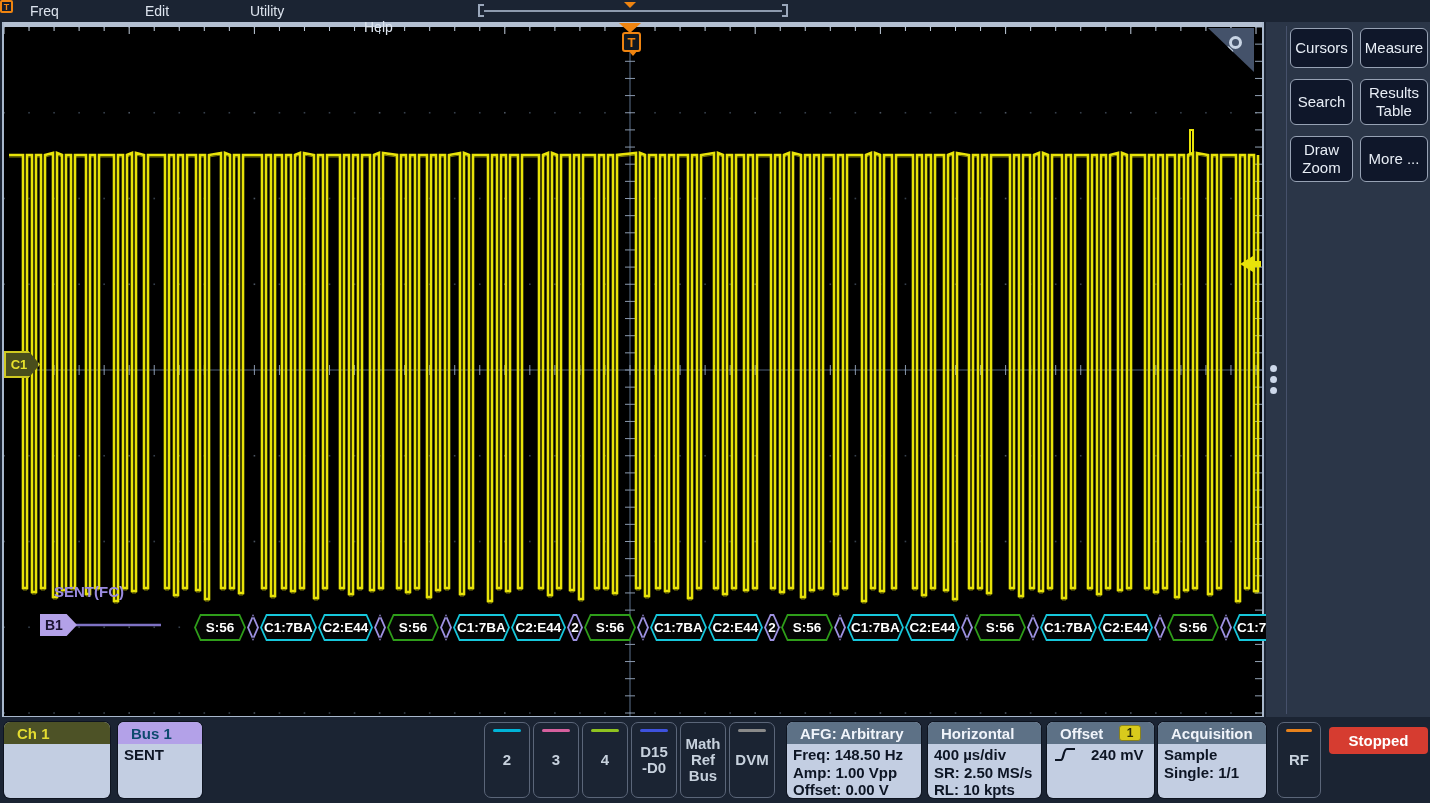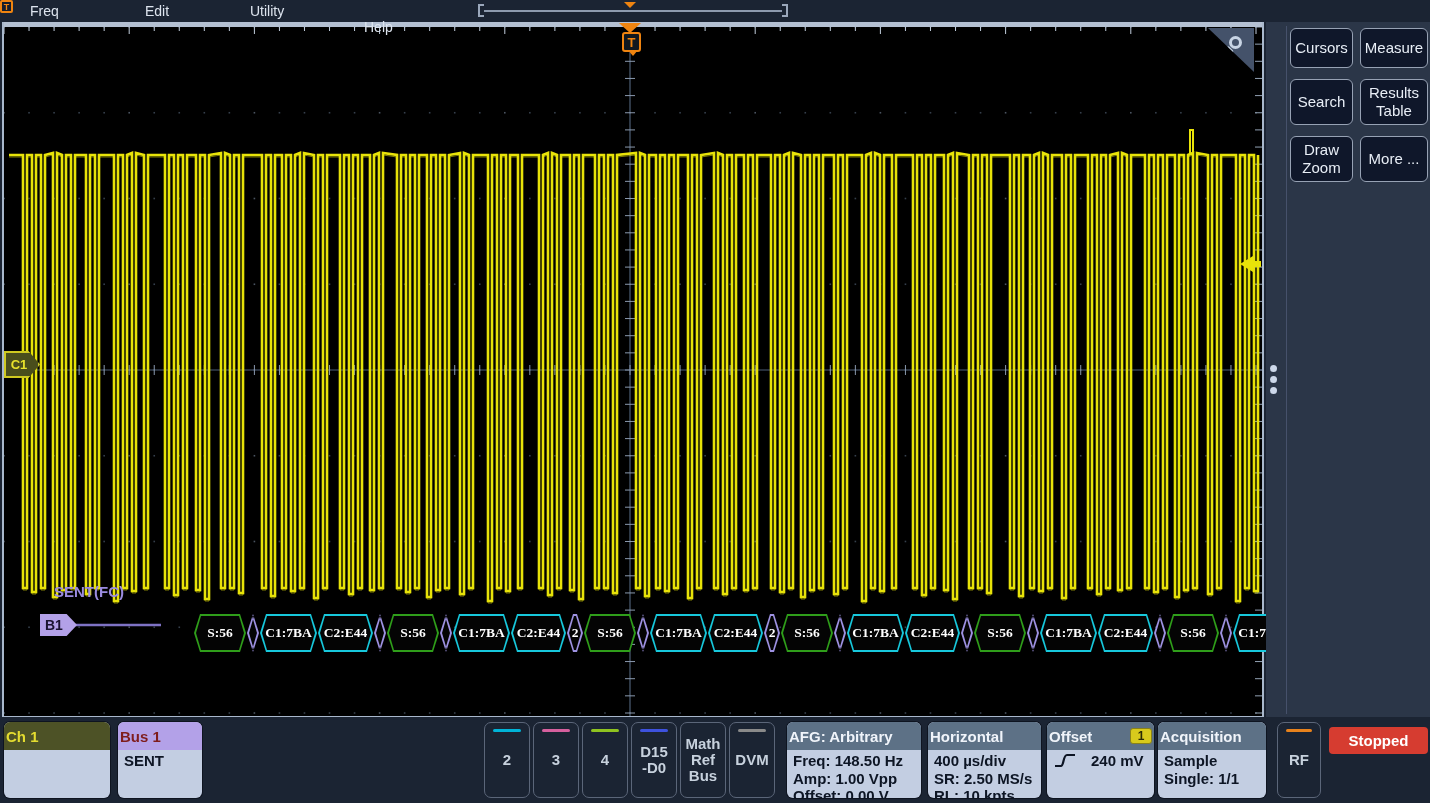--- a/index.html
+++ b/index.html
@@ -60,35 +60,35 @@
   .zoom-corner .lens:after { content:""; position:absolute; left:-6px; top:9px; width:8px; height:3px;
     background:#c8d4e4; transform:rotate(45deg); border-radius:2px; }
 
   .sent-label { position:absolute; left:50px; top:561px; font-size:15px; color:#9b8ce0; font-weight:bold; }
 
   .bus-row { position:absolute; left:0; top:592px; width:1258px; height:22px;margin-left:34px; }
   .b1-badge { position:absolute; left:2px; top:0; width:37px; height:22px; background:#b3a1e8; color:#1a1430;
     font-size:14px; font-weight:bold; display:flex; align-items:center; padding-left:5px;
     clip-path:polygon(0 0, 72% 0, 100% 50%, 72% 100%, 0 100%); }
   .bus-items { position:absolute; left:156px; top:0; display:flex; gap:1px; }
-  .bus-hex { height:38px; position:relative; flex:none;font-family:Liberation Serif, serif; }
+  .bus-hex { height:27px; position:relative; flex:none; }
   .bus-hex .bh-outer { position:absolute; inset:0; clip-path:polygon(6px 0, calc(100% - 6px) 0, 100% 50%, calc(100% - 6px) 100%, 6px 100%, 0 50%); }
   .bus-hex .bh-inner { position:absolute; inset:2px; background:#040404;
     clip-path:polygon(5px 0, calc(100% - 5px) 0, 100% 50%, calc(100% - 5px) 100%, 5px 100%, 0 50%); }
   .bus-hex span { position:absolute; inset:0; display:flex; align-items:center; justify-content:center;
     color:#fff; font-size:13.5px; font-weight:bold; }
 
   
   .bottombar { position:absolute; left:0; top:717px; width:1430px; height:86px; background:#1b2433; z-index:5; }
   .badge { position:absolute; top:5px; height:76px; border-radius:6px; overflow:hidden; background:#c3cee2;
     box-shadow:0 0 0 1px #0e1420; }
-  .badge .hd { height:28px; font-size:15px; font-weight:bold; color:#f0f4fa; background:#5d7186;
-    display:flex; align-items:center; padding:0 2px; }
+  .badge .hd { height:22px; font-size:15px; font-weight:bold; color:#f0f4fa; background:#5d7186;
+    display:flex; align-items:center; padding:0 13px; }
   .badge .hd.olive { background:#4d5226; color:#e4dc30; }
-  .badge .hd.purple { background:#b3a1e8; color:#7f1d1d; }
+  .badge .hd.purple { background:#b3a1e8; color:#0c4a6e; }
   .badge .bd { padding:2px 6px; color:#0d1524; font-size:15px; font-weight:bold; line-height:17.5px; white-space:nowrap; }
   .chip { margin-left:auto; width:22px; height:16px; background:#d8ca1c; color:#2a2a06; font-size:12px; font-weight:bold;
     border:1px solid #8a821a; border-radius:3px; display:flex; align-items:center; justify-content:center; }
   .trig-line { display:flex; align-items:center; gap:14px; padding-top:4px; }
 
   .chan-btn { position:absolute; top:5px; width:46px; height:76px; border:1px solid #5b6679; border-radius:7px;
     color:#c7d1dd; font-size:15px; font-weight:bold; display:flex; align-items:center; justify-content:center;
     text-align:center; white-space:pre-line; line-height:16px; cursor:pointer; }
   .chan-line { position:absolute; top:6px; left:8px; right:8px; height:3px; border-radius:2px; }
 

